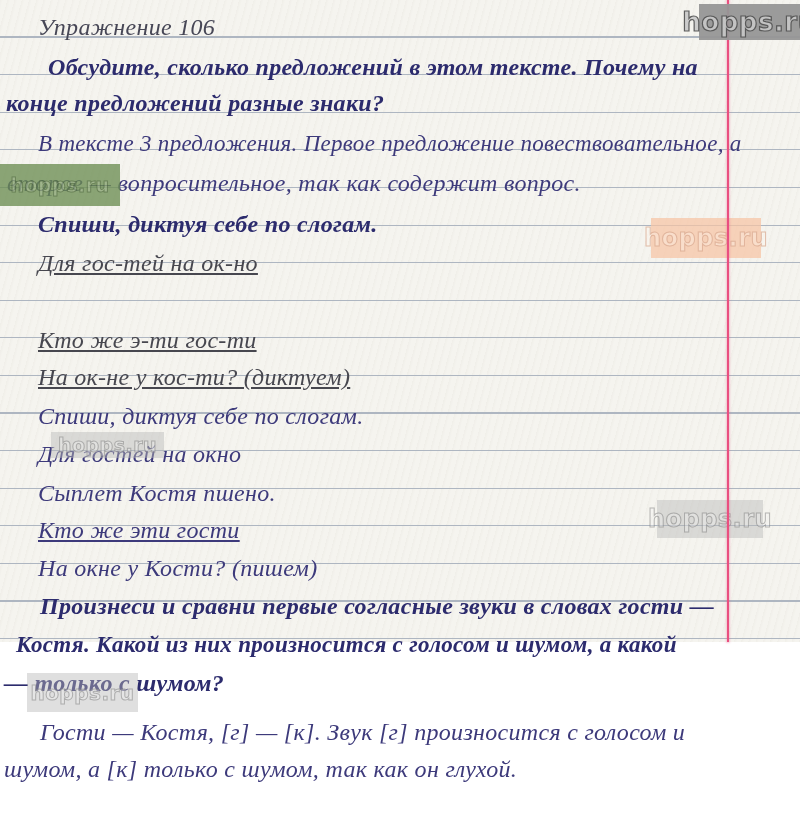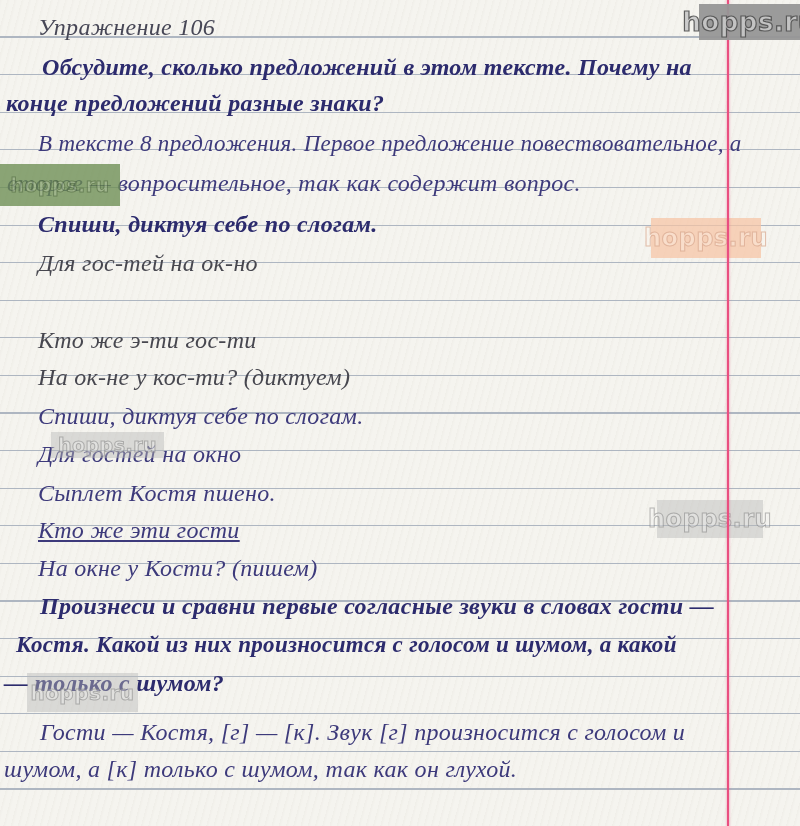--- a/index.html
+++ b/index.html
@@ -2,21 +2,21 @@
 <html><head>
 <meta charset="utf-8">
 <style>
   * { margin: 0; padding: 0; box-sizing: border-box; }
   html, body { width: 800px; height: 826px; overflow: hidden; }
   body { font-family: "Liberation Serif", serif; }
 
   .page {
     position: relative;
     width: 800px;
-    height: 826px;
+    height: 642px;
     background-color: #f5f4ef;
     background-image:
       repeating-linear-gradient(to bottom,
         rgba(0,0,0,0) 0px, rgba(0,0,0,0) 36.5px,
         #aeb6c1 36.5px, #aeb6c1 37.6px),
       repeating-linear-gradient(105deg,
         rgba(225,222,214,0.25) 0px, rgba(0,0,0,0) 3px, rgba(0,0,0,0) 7px);
   }
 
   .margin-line {
@@ -35,21 +35,21 @@
     font-style: italic;
     font-size: 24px;
     line-height: 34px;
     height: 34px;
     letter-spacing: 0.3px;
     z-index: 4;
   }
   .hw.title { color: #474756; }
   .hw.task  { color: #2c2b6d; font-weight: 700; }
   .hw.ans   { color: #3d3a7b; }
-  .hw.dict  { color: #47474f; }
+  .hw.dict  { color: #47474f; text-decoration: underline; }
 
   .highlight {
     position: absolute;
     left: 0; top: 164px;
     width: 120px; height: 42px;
     background: rgba(108,141,82,0.78);
     z-index: 5;
     display: flex; align-items: center; justify-content: center;
   }
   .highlight .wm-text {
@@ -96,21 +96,21 @@
   }
   .wm-mid-left  { left: 51px;  top: 432px; width: 113px; height: 26px; }
   .wm-mid-left .wm-text { font-size: 19px; }
   .wm-mid-right { left: 657px; top: 500px; width: 106px; height: 38px; }
   .wm-mid-right .wm-text { font-size: 24px; }
   .wm-bot-left  { left: 27px;  top: 673px; width: 111px; height: 39px; }
   .wm-bot-left .wm-text { font-size: 20px; }
 
   
   .l0  { left: 38px; top: 10px;  }
-  .l1  { left: 42px; top: 50px; text-align: right;  }
+  .l1  { left: 48px; top: 50px; text-align: right;  }
   .l2  { left: 6px;  top: 86px; text-align: right;  }
   .l3  { left: 38px; top: 127px; font-size: 23px; }
   .l4  { left: 7px;  top: 166px; }
   .l5  { left: 38px; top: 207px; }
   .l6  { left: 38px; top: 246px; }
   .l7  { left: 38px; top: 285px; }
   .l8  { left: 38px; top: 323px; }
   .l9  { left: 38px; top: 360px; }
   .l10 { left: 38px; top: 399px; }
   .l11 { left: 38px; top: 437px; }
@@ -124,21 +124,21 @@
   .l19 { left: 4px;  top: 752px; }
 </style>
 </head>
 <body>
 
 <div class="page">
 
   <div class="hw title l0">Упражнение 106</div>
   <div class="hw task  l1">Обсудите, сколько предложений в этом тексте. Почему на</div>
   <div class="hw task  l2">конце предложений разные знаки?</div>
-  <div class="hw ans   l3">В тексте 8 предложения. Первое предложение повествовательное, а</div>
+  <div class="hw ans   l3">В тексте 3 предложения. Первое предложение повествовательное, а</div>
   <div class="hw ans   l4">второе — вопросительное, так как содержит вопрос.</div>
   <div class="hw task  l5">Спиши, диктуя себе по слогам.</div>
   <div class="hw dict  l6">Для гос-тей на ок-но</div>
   <div class="hw dict  l8">Кто же э-ти гос-ти</div>
   <div class="hw dict  l9">На ок-не у кос-ти? (диктуем)</div>
   <div class="hw ans  l10">Спиши, диктуя себе по слогам.</div>
   <div class="hw ans  l12">Сыплет Костя пшено.</div>
   <div class="hw ans  l11">Для гостей на окно</div>
   <div class="hw ans  l13">Кто же эти гости</div>
   <div class="hw task l15">Произнеси и сравни первые согласные звуки в словах гости —</div>

